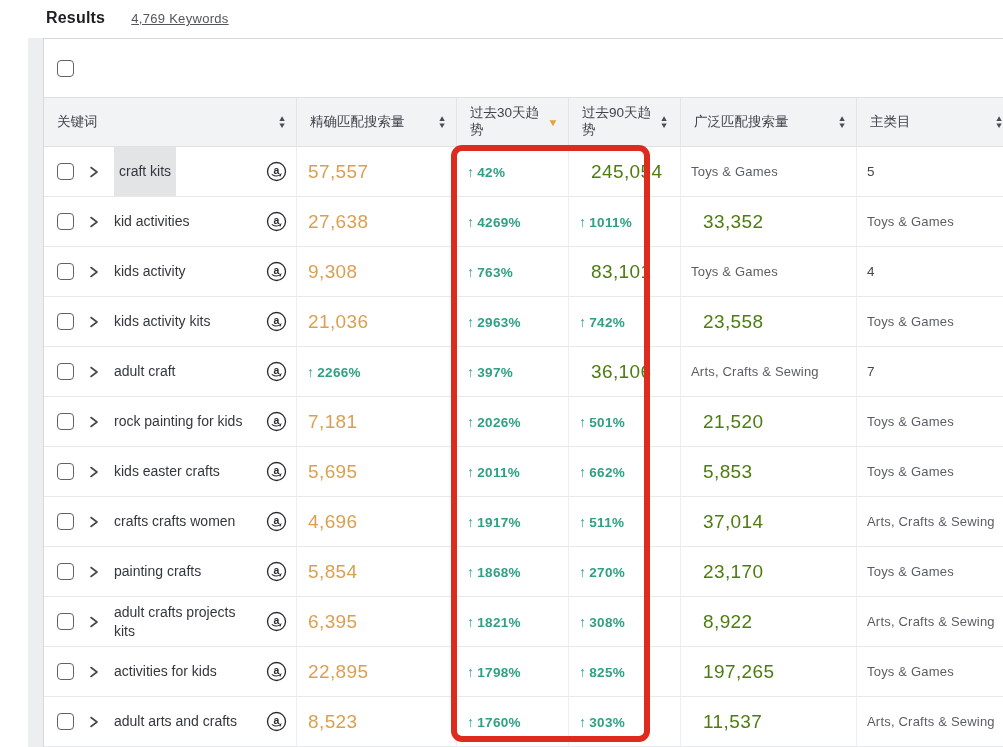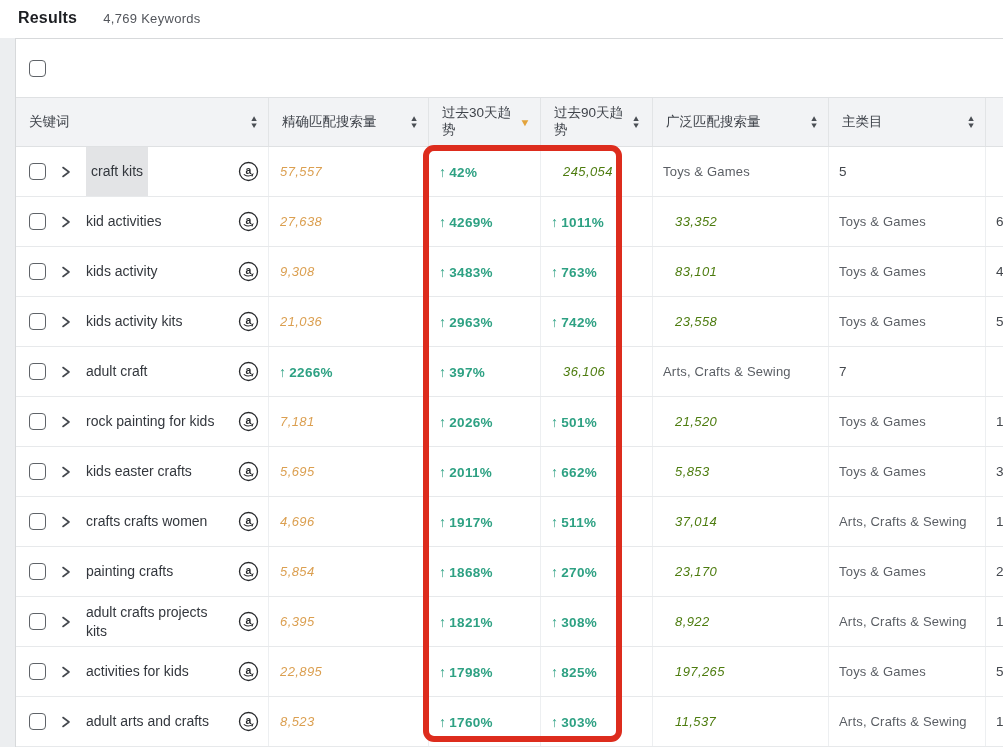--- a/index.html
+++ b/index.html
@@ -1,22 +1,22 @@
 <!DOCTYPE html>
 <html><head>
 <meta charset="utf-8">
 <style>
   * { margin:0; padding:0; box-sizing:border-box; }
   html,body { width:1003px; height:747px; overflow:hidden; background:#ffffff;
     font-family:"Liberation Sans","DejaVu Sans",sans-serif; color:#3b3f45; }
-  .page { position:relative; width:905px; height:747px; }
+  .page { position:relative; width:905px; height:747px;margin-left:28px; }
 
   .results-header { position:absolute; left:18px; top:9px; display:flex; align-items:baseline; gap:26px; }
   .results-title { font-size:16px; font-weight:bold; color:#1d1f23; letter-spacing:.2px; }
-  .results-count { font-size:13px; color:#53565c; letter-spacing:.3px; }
+  .results-count { font-size:13px; color:#53565c; letter-spacing:.3px;text-decoration:underline; }
 
   .left-gutter { position:absolute; left:0; top:38px; width:15px; height:709px; background:#eceef0; }
 
   .card { position:absolute; left:15px; top:38px; width:1000px; height:709px;
     background:#fff; border:1px solid #d7d9db; border-right:none; border-bottom:none; }
 
   .toolbar { height:58px; display:flex; align-items:center; padding-left:13px; background:#fff; }
 
   .checkbox { width:17px; height:17px; border:1.5px solid #5f6368; border-radius:4px; background:#fff; flex:0 0 auto; }
 
@@ -33,21 +33,21 @@
 
   .tbody .row { height:50px; border-bottom:1px solid #e7e9eb; }
   .cell { display:flex; align-items:center; border-right:1px solid #edeff1; overflow:hidden; }
 
   .kw-cell { padding-left:13px; gap:13px; }
   .chev { width:14px; height:14px; flex:0 0 auto; }
   .kw-text { font-size:14px; color:#33373d; max-width:146px; line-height:1.3; }
   .kw-text.hl { background:#e3e4e6; border-radius:2px; padding:18px 5px; }
   .az { margin-left:auto; margin-right:9px; flex:0 0 auto; }
 
-  .num-cell { padding-left:11px; font-size:13px; letter-spacing:.4px;font-style:italic; }
+  .num-cell { padding-left:11px; font-size:19px; letter-spacing:.4px; }
   .exact { color:#db9f50; }
   .trend-cell { padding-left:10px; font-size:13.5px; color:#2ea183; font-weight:bold; letter-spacing:.3px; }
   .up-arrow::before { content:"\2191"; font-weight:bold; margin-right:3px; font-size:14px; }
   .broad { color:#4d7c0f; padding-left:22px; }
   .cat-cell { padding-left:10px; font-size:13px; color:#5a5e64; letter-spacing:.2px; }
   .partial-cell { padding-left:10px; font-size:13.5px; color:#43474d; }
 
   .red-box { position:absolute; left:423px; top:145px; width:199px; height:597px;
     border:6px solid #dd2c1d; border-radius:11px; pointer-events:none; z-index:5; }
 </style>
@@ -170,23 +170,20 @@
       </svg>
       <span class="kw-text">kids activity</span>
       <svg class="az" width="21" height="21" viewBox="0 0 21 21">
         <circle cx="10.5" cy="10.5" r="9" fill="none" stroke="#26282b" stroke-width="1.3"></circle>
         <text x="10.5" y="13.2" text-anchor="middle" font-size="10.5" font-weight="bold" fill="#26282b" font-family="Liberation Sans, sans-serif">a</text>
         <path d="M6.2 13.6 Q10.5 16.6 14.6 13.4 l-0.5 1.6" fill="none" stroke="#26282b" stroke-width="1.1" stroke-linecap="round"></path>
       </svg>
     </div>
     <div class="cell num-cell exact">9,308</div>
     <div class="cell trend-cell">
-            <span class="up-arrow">3483%</span>
-          </div>
-    <div class="cell trend-cell">
             <span class="up-arrow">763%</span>
           </div>
     <div class="cell num-cell broad">83,101</div>
     <div class="cell cat-cell">Toys &amp; Games</div>
     <div class="cell partial-cell">4</div>
   </div>
 
   <div class="row grid-row">
     <div class="cell kw-cell">
       <span class="checkbox"></span>

